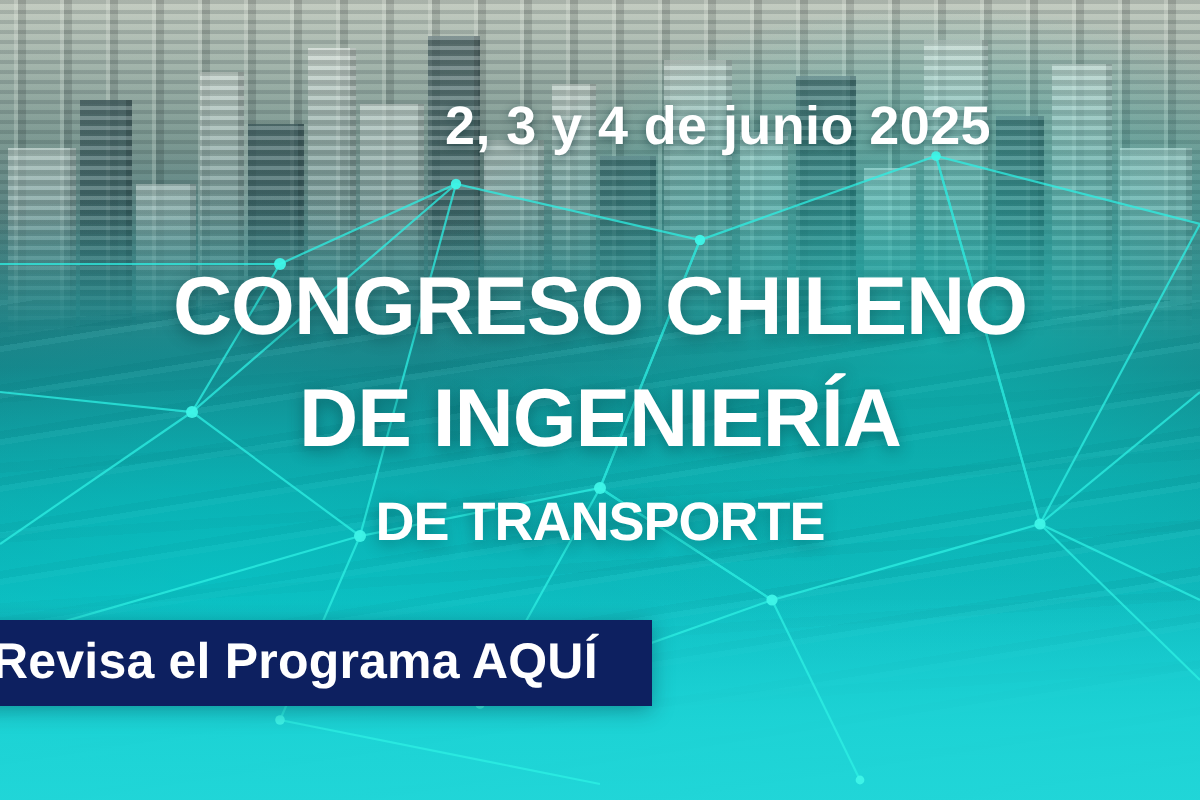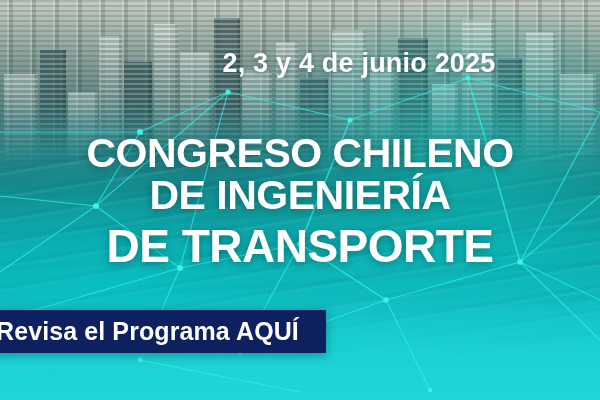--- a/index.html
+++ b/index.html
@@ -187,22 +187,22 @@
     line-height: 0.97;
     letter-spacing: -0.5px;
     text-shadow: 0 2px 8px rgba(0,45,50,0.42);
   }
   .title-line {
     display: block;
     font-size: 41px;
     white-space: nowrap;
   }
   .title-line.l1 { font-size: 41px; }
-  .title-line.l2 { font-size: 41px; margin-top: 2px; }
-  .title-line.l3 { font-size: 46px; margin-top: 8px; }
+  .title-line.l2 { font-size: 41px; margin-top: 16px; }
+  .title-line.l3 { font-size: 27px; margin-top: 18px; }
 
   
   .cta-band {
     position: absolute;
     left: -28px;
     top: 310px;
     width: 354px;
     height: 43px;
     background: #0d2060;
     display: flex;

